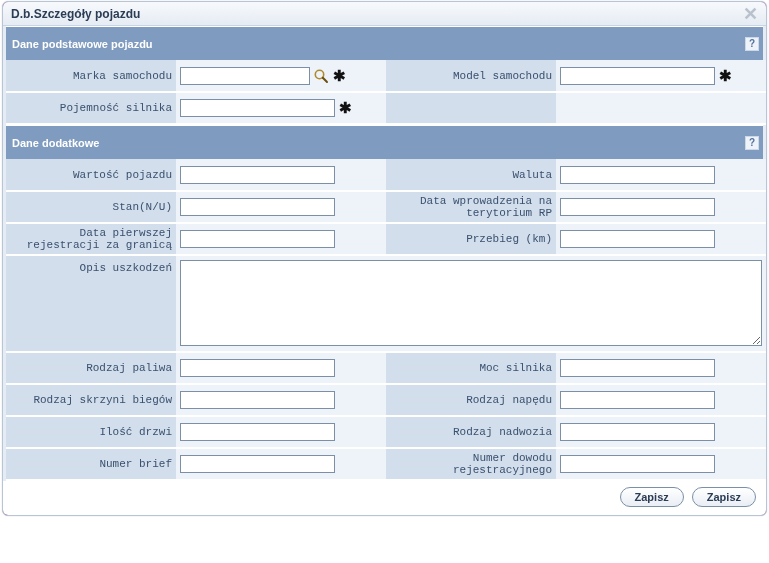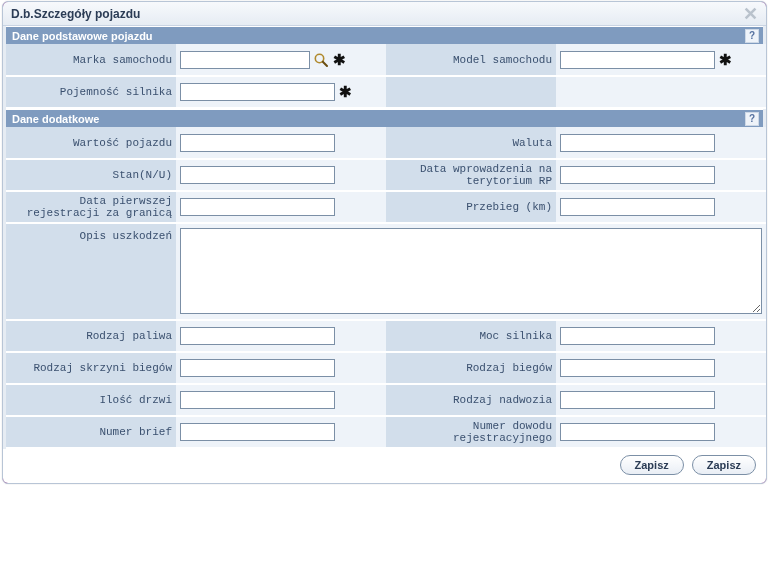--- a/index.html
+++ b/index.html
@@ -42,21 +42,21 @@
   }
   .section-header {
     background: #7f9bbf;
     color: #fff;
     font-weight: bold;
     font-size: 11px;
     display: flex;
     align-items: center;
     justify-content: space-between;
     padding: 0 4px 0 6px;
-    height: 18px;
+    height: 34px;
     border-top: 1px solid #fff;
   }
   .section-header .help {
     width: 14px; height: 14px;
     border: 1px solid #cdd8e6;
     background: #eef3f9;
     color: #5672a0;
     font-weight: bold;
     font-size: 10px;
     display: flex; align-items: center; justify-content: center;
@@ -246,21 +246,21 @@
       </tr>
       <tr>
         <td class="lbl">Rodzaj paliwa</td>
         <td class="fld"><input type="text" value="" style=""></td>
         <td class="lbl">Moc silnika</td>
         <td class="fld"><input type="text" value="" style=""></td>
       </tr>
       <tr>
         <td class="lbl">Rodzaj skrzyni biegów</td>
         <td class="fld"><input type="text" value="" style=""></td>
-        <td class="lbl">Rodzaj biegów</td>
+        <td class="lbl">Rodzaj napędu</td>
         <td class="fld"><input type="text" value="" style=""></td>
       </tr>
       <tr>
         <td class="lbl">Ilość drzwi</td>
         <td class="fld"><input type="text" value="" style=""></td>
         <td class="lbl">Rodzaj nadwozia</td>
         <td class="fld"><input type="text" value="" style=""></td>
       </tr>
       <tr>
         <td class="lbl">Numer brief</td>

